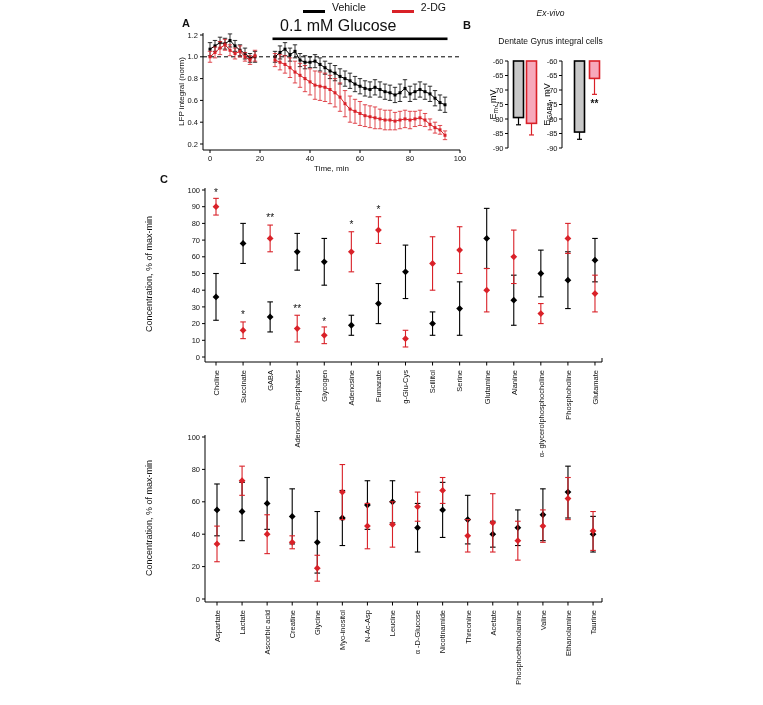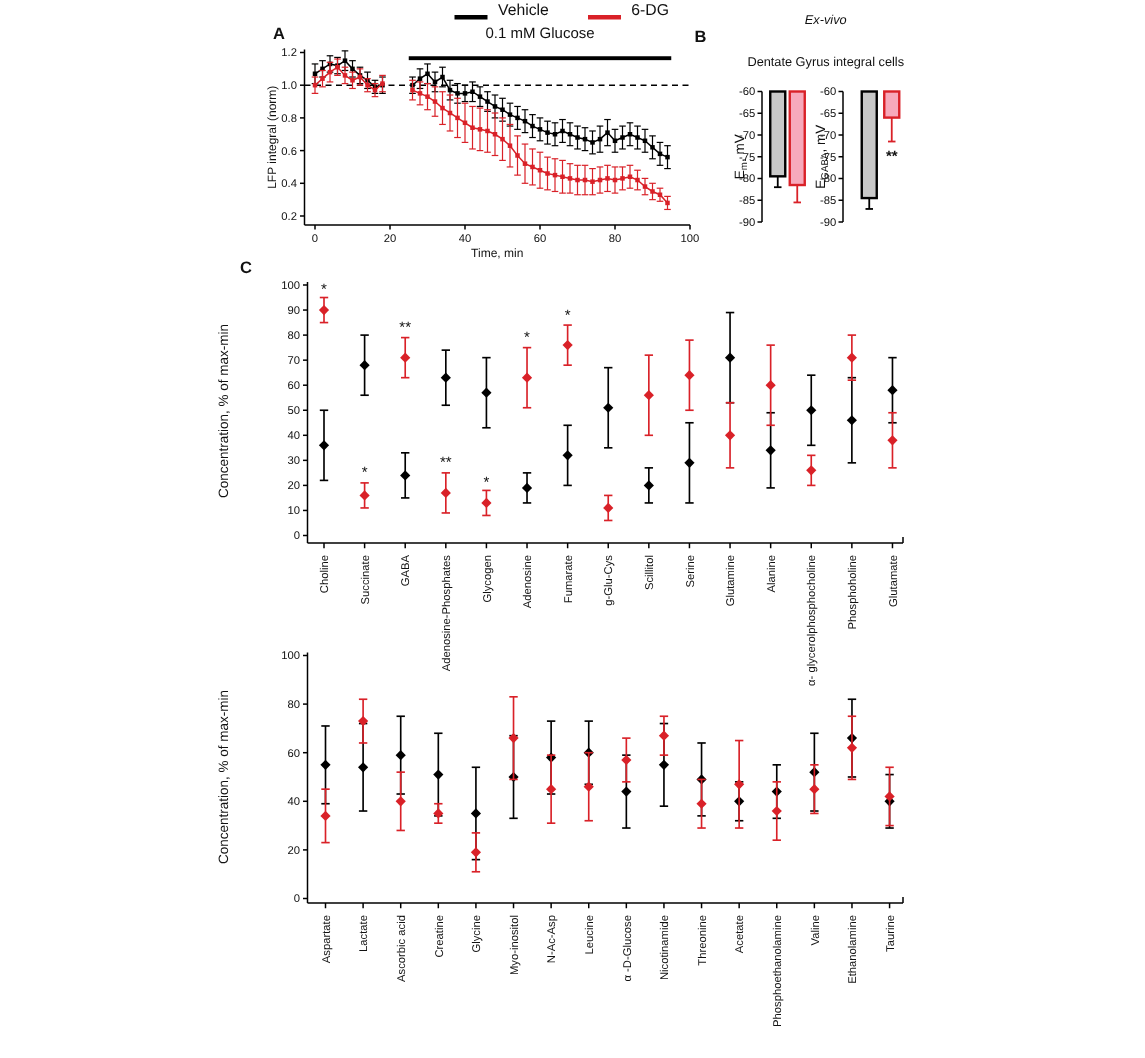--- a/index.html
+++ b/index.html
@@ -9,21 +9,21 @@
   .ov{position:absolute;z-index:2;}
   svg text{font-family:"Liberation Sans","DejaVu Sans",sans-serif;fill:#111;}
   .legend{left:303px;top:1px;display:flex;gap:26px;align-items:center;}
   .leg-item{display:flex;align-items:flex-end;gap:7px;}
   .swatch{display:inline-block;width:22px;height:3px;}
   .leg-label{font-size:10.5px;}
   .pl{font-size:11px;font-weight:bold;}
   #pl-a{left:182px;top:17px;}
   #pl-b{left:463px;top:19px;}
   #pl-c{left:160px;top:173px;}
-  .glucose-label{left:280px;top:17px;width:160px;text-align:center;font-size:10px;}
+  .glucose-label{left:280px;top:17px;width:160px;text-align:left;font-size:16px;}
   .b-title{left:468px;width:165px;text-align:center;font-size:8.5px;line-height:10px;}
   #b-title-1{top:8px;font-style:italic;}
   #b-title-2{top:36px;}
 </style>
 </head>
 <body>
 
 <div class="fig">
 
   <svg id="overlay" width="763" height="705">
@@ -849,21 +849,21 @@
       </g>
     </svg>
 
   <div class="ov legend">
     <div class="leg-item">
       <span class="swatch" id="sw-vehicle" style="background: rgb(0, 0, 0);"></span>
       <span class="leg-label">Vehicle</span>
     </div>
     <div class="leg-item">
       <span class="swatch" id="sw-dg" style="background: rgb(217, 33, 40);"></span>
-      <span class="leg-label">6-DG</span>
+      <span class="leg-label">2-DG</span>
     </div>
   </div>
 
   <div class="ov pl" id="pl-a">A</div>
   <div class="ov pl" id="pl-b">B</div>
   <div class="ov pl" id="pl-c">C</div>
 
   <div class="ov glucose-label">0.1 mM Glucose</div>
 
   <div class="ov b-title" id="b-title-1">Ex-vivo</div>

